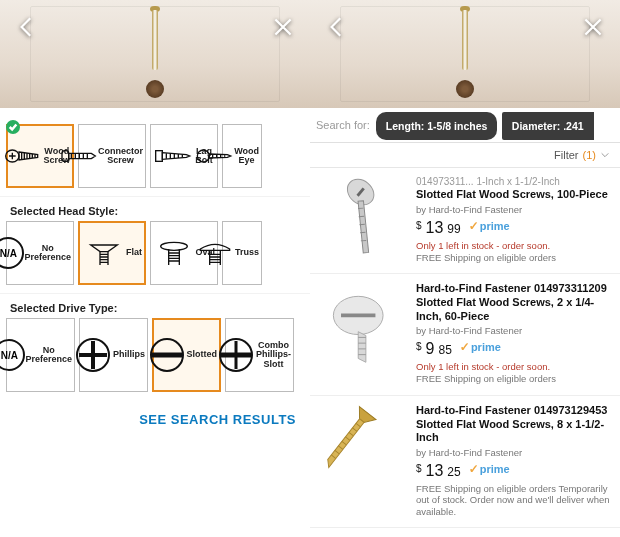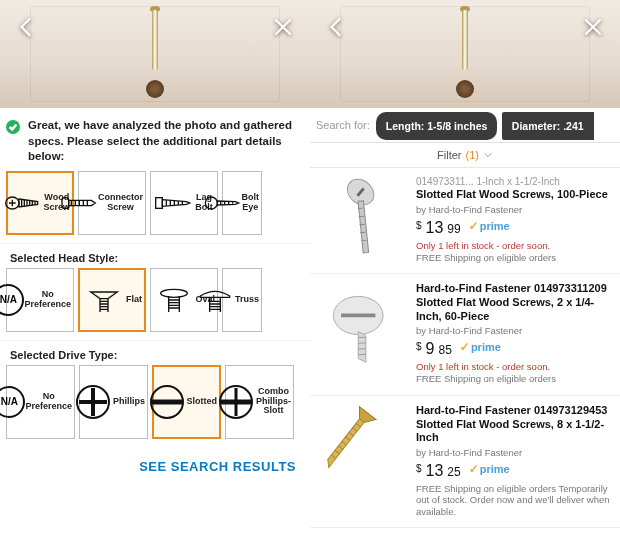--- a/index.html
+++ b/index.html
@@ -32,21 +32,21 @@
   .tile svg{stroke:#111;fill:none;stroke-width:2;}
   .na-circle{width:32px;height:32px;border:2px solid #111;border-radius:50%;display:flex;align-items:center;justify-content:center;font-size:10px;font-weight:800;font-family:Arial;}
   .drive-tiles .tile{height:74px;width:69px;}
   .see-results{color:#0b7abf;font-weight:800;font-size:13px;letter-spacing:.5px;text-align:right;padding:14px 14px 12px;border-top:0;}
   .divider{height:1px;background:rgba(0,0,0,.05);margin:2px 0;}
   
   .searchbar{display:flex;align-items:center;gap:6px;padding:8px 6px;background:#fff;border-bottom:1px solid #e0e0e0;}
   .searchbar .sf{font-size:11px;color:#9a9a9a;white-space:nowrap;}
   .chip{background:#3b3b3b;color:#fff;border-radius:10px;font-size:10.5px;font-weight:700;padding:8px 10px;white-space:nowrap;}
   .chip.partial{border-radius:2px 0 0 2px;}
-  .filter-row{display:flex;justify-content:center;padding:6px 10px;border-bottom:1px solid #e6e6e6;font-size:11px;color:#555;align-items:center;gap:4px;}
+  .filter-row{display:flex;justify-content:flex-end;padding:6px 10px;border-bottom:1px solid #e6e6e6;font-size:11px;color:#555;align-items:center;gap:4px;}
   .filter-row .count{color:#e68a1e;}
   .filter-row svg{width:10px;height:10px;stroke:#888;fill:none;}
   .results{flex:1;overflow:hidden;}
   .result{display:flex;padding:8px 10px 10px;border-bottom:1px solid #eee;gap:10px;justify-content:flex-end;}
   .thumb{width:86px;height:86px;flex-shrink:0;background:#fff;display:flex;align-items:center;justify-content:center;}
   .info{flex:1;min-width:0;}
   .title{font-size:11px;font-weight:700;color:#111;line-height:1.25;margin-bottom:2px;}
   .byline{font-size:9.5px;color:#777;margin-bottom:4px;}
   .price{font-size:11px;color:#111;display:flex;align-items:flex-start;gap:4px;margin-bottom:3px;}
   .price .dollar{font-size:10px;position:relative;top:1px;}
@@ -84,21 +84,20 @@
           </svg>
       </div>
     </div>
 
     <div class="analysis">
       <div class="check">
           <svg viewBox="0 0 12 12">
             <path d="M2 6 L5 9 L10 3"></path>
           </svg>
         </div>
-      <p>Great, we have analyzed the photo and gathered specs. Please select the additional part details below:</p>
     </div>
 
     <div class="tile-row" id="row-screwtype">
         <div class="tile selected">
           <div class="ico">
             <svg width="40" height="34" viewBox="0 0 60 40">
               <ellipse cx="14" cy="20" rx="10" ry="9"></ellipse>
               <path d="M14 15 L14 25 M9 20 L19 20"></path>
               <path d="M24 14 L52 18 L52 22 L24 26 Z"></path>
               <path d="M28 15 L28 25 M32 15 L32 25 M36 16 L36 24 M40 16 L40 24 M44 17 L44 23 M48 18 L48 22"></path>
@@ -127,21 +126,21 @@
           <div class="lbl">Lag Bolt</div>
         </div>
         <div class="tile partial">
           <div class="ico">
             <svg width="40" height="34" viewBox="0 0 60 40">
               <circle cx="14" cy="20" r="9"></circle>
               <path d="M23 17 L50 18 L55 20 L50 22 L23 23 Z"></path>
               <path d="M28 17 L28 23 M34 18 L34 22 M40 18 L40 22 M46 19 L46 21"></path>
             </svg>
           </div>
-          <div class="lbl">Bolt Eye</div>
+          <div class="lbl">Wood Eye</div>
         </div>
       </div>
     <div class="divider"></div>
     <div class="section-label">Selected Head Style:</div>
     <div class="tile-row" id="row-head">
         <div class="tile">
           <div class="ico">
             <div class="na-circle">N/A</div>
           </div>
           <div class="lbl">No Preference</div>

